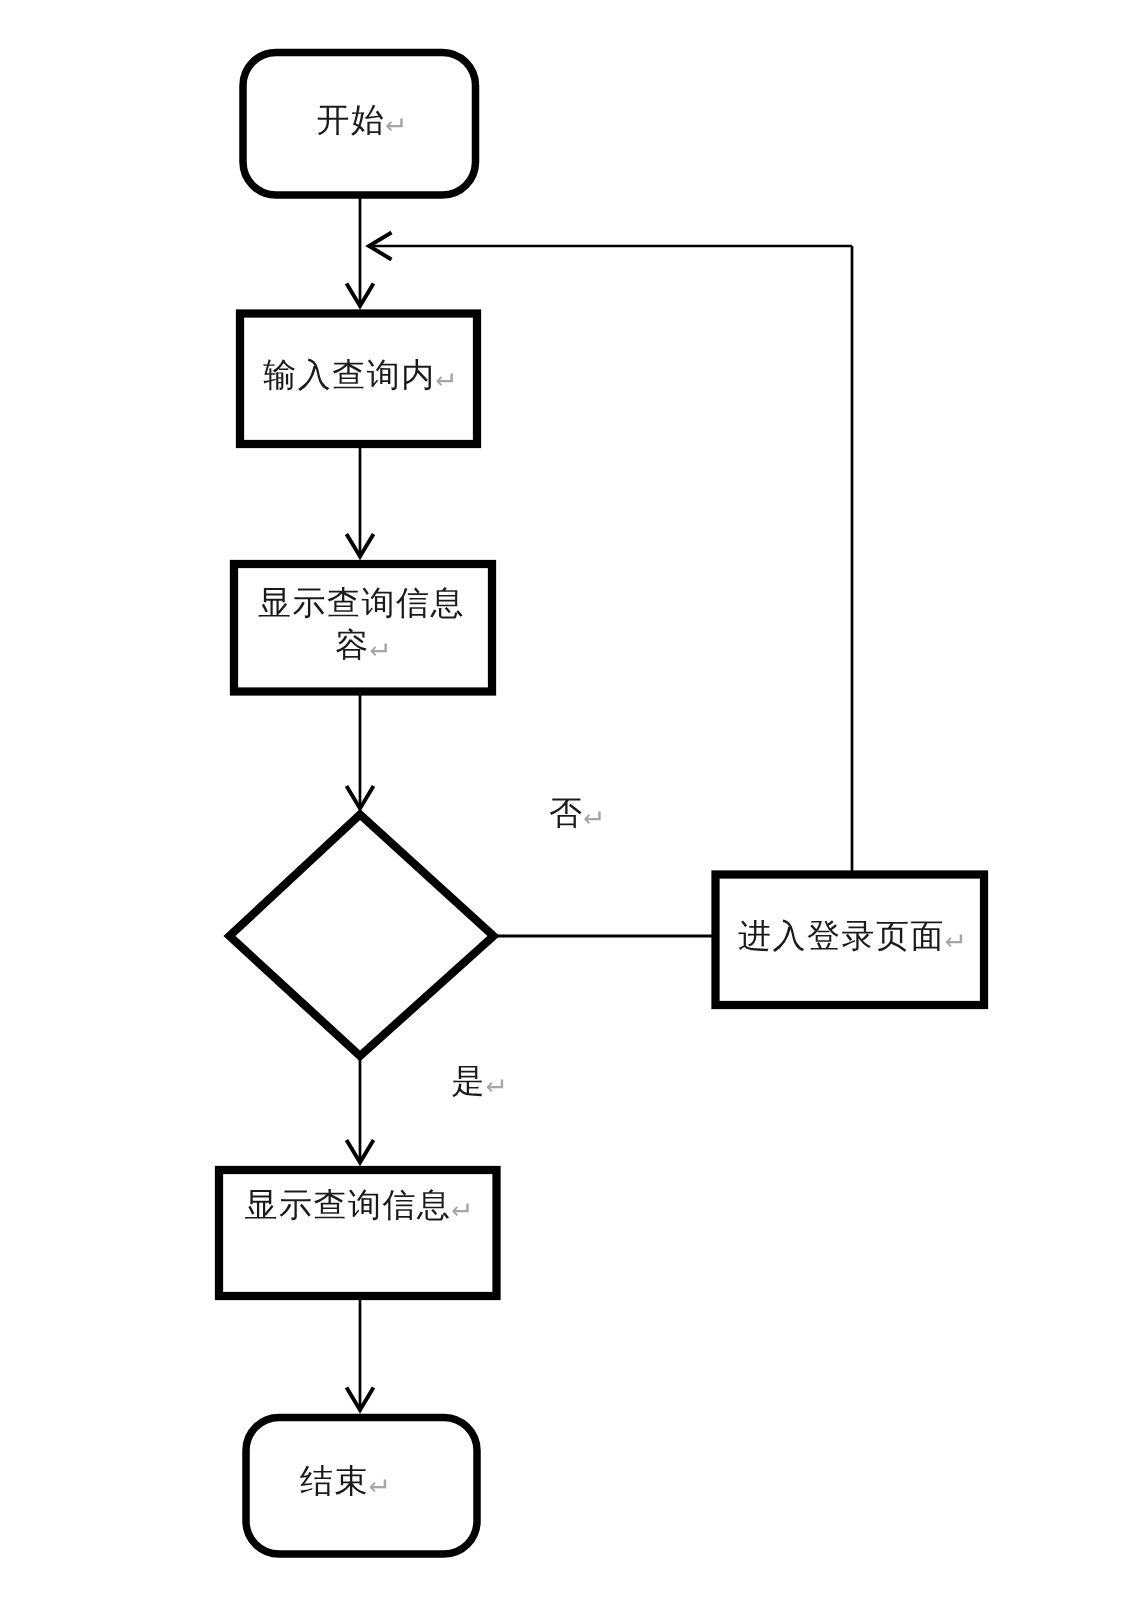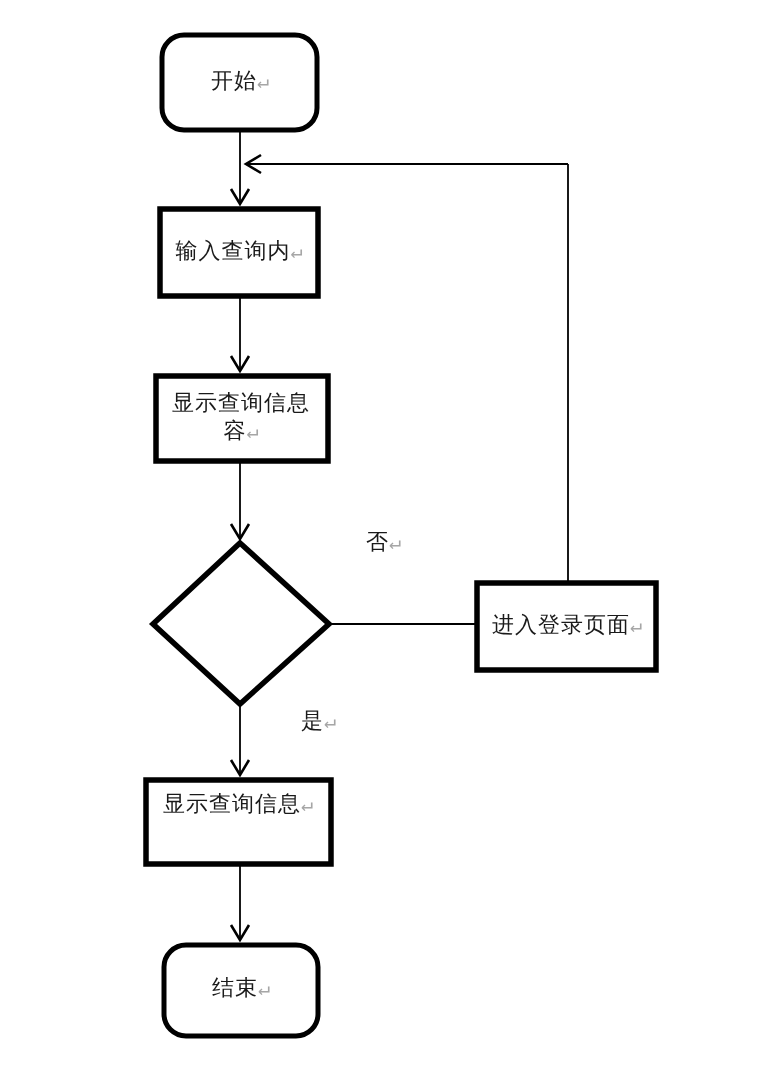--- a/index.html
+++ b/index.html
@@ -101,21 +101,21 @@
 
 
   <div class="node-label" style="left:567px; top:627px;">
     <span>进入登录页面</span><span class="mark">↵</span>
   </div>
 
   <div class="node-label" style="left:238px; top:806px;">
     <span>显示查询信息</span><span class="mark">↵</span>
   </div>
 
-  <div class="node-label" style="left:241px; top:990px;">
+  <div class="node-label" style="left:229px; top:990px;">
     <span>结束</span><span class="mark">↵</span>
   </div>
 
   <div class="edge-label" style="left:366px; top:527px;">
     <span>否</span><span class="mark">↵</span>
   </div>
 
   <div class="edge-label" style="left:301px; top:706px;">
     <span>是</span><span class="mark">↵</span>
   </div>

